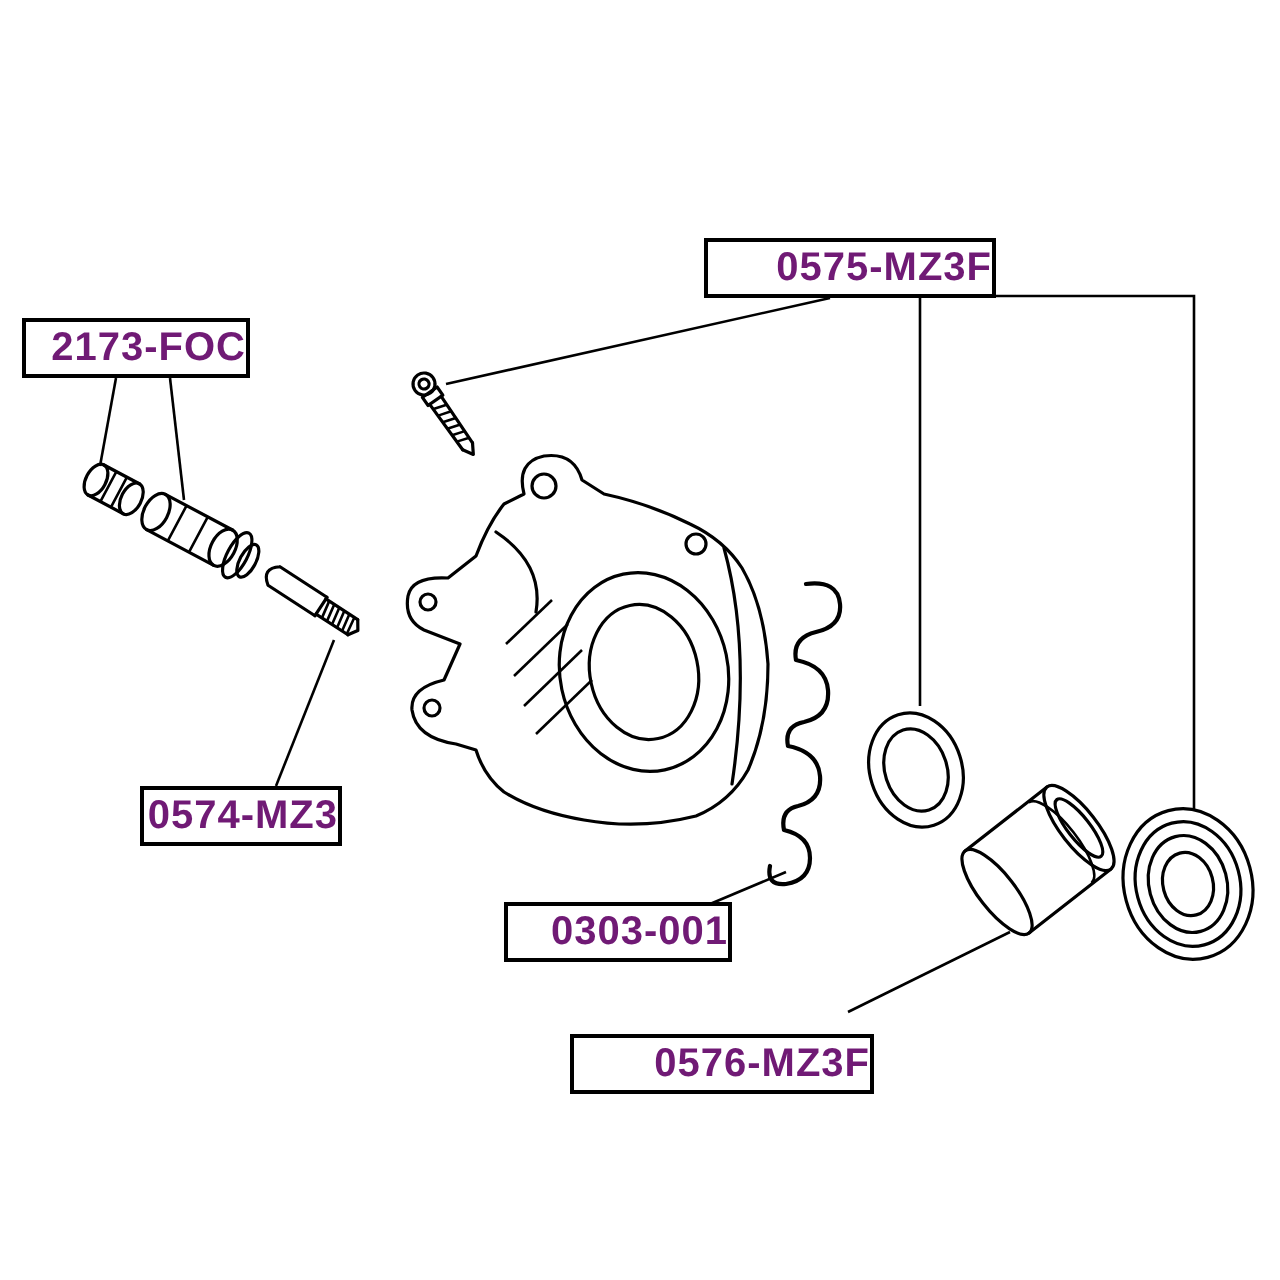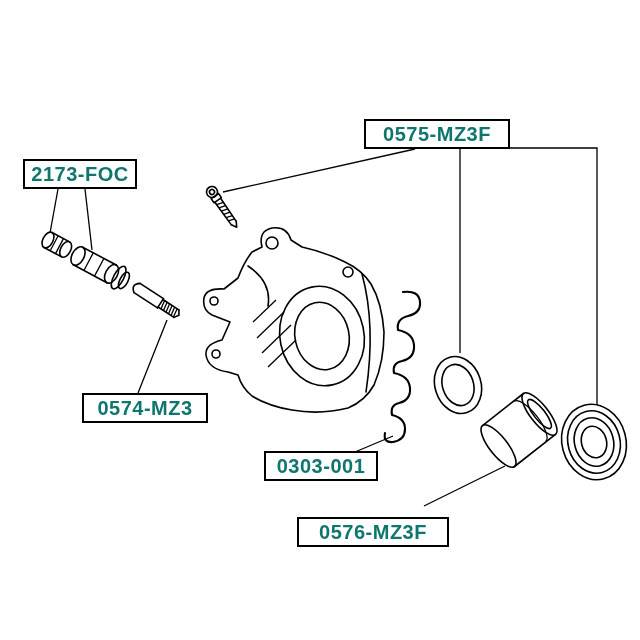--- a/index.html
+++ b/index.html
@@ -10,22 +10,22 @@
     background:var(--bg); overflow:hidden;
     font-family:"Liberation Sans", sans-serif;
   }
   svg.art { position:absolute; left:0; top:0; }
   .ln  { stroke:var(--stroke); stroke-width:1.3; fill:none; }
   .pt  { stroke:var(--stroke); stroke-width:1.6; fill:none; stroke-linecap:round; stroke-linejoin:round; }
   .wire{ stroke:var(--stroke); stroke-width:2.1; fill:none; stroke-linecap:round; stroke-linejoin:round; }
   .solid { fill:#ffffff; }
   .part-label {
     position:absolute; border:2px solid var(--stroke); background:#ffffff;
-    color:#0f766e; font-weight:bold; font-size:20px; line-height:26px;
-    text-align:center; letter-spacing:.5px; white-space:nowrap;margin-left:12px;
+    color:#701a75; font-weight:bold; font-size:20px; line-height:26px;
+    text-align:right; letter-spacing:.5px; white-space:nowrap;
   }
 </style>
 </head>
 <body>
 
 <div class="canvas">
 
   <svg class="art" width="640" height="640" viewBox="0 0 640 640">
 
     <g>
@@ -117,19 +117,19 @@
       <ellipse class="pt" cx="594" cy="442" rx="26" ry="31.5"></ellipse>
       <ellipse class="pt" cx="594" cy="442" rx="19.5" ry="24.5"></ellipse>
       <ellipse class="pt" cx="594" cy="442" rx="12.5" ry="16"></ellipse>
     </g>
   </svg>
 
   <div class="part-label" style="left:352px; top:119px; width:146px;">0575-MZ3F</div>
 
   <div class="part-label" style="left:11px; top:159px; width:114px;">2173-FOC</div>
 
-  <div class="part-label" style="left:70px; top:393px; width:126px;">0574-MZ3</div>
+  <div class="part-label" style="left:70px; top:393px; width:101px;">0574-MZ3</div>
 
   <div class="part-label" style="left:252px; top:451px; width:114px;">0303-001</div>
 
   <div class="part-label" style="left:285px; top:517px; width:152px;">0576-MZ3F</div>
 
 </div>
 
 </body></html>

